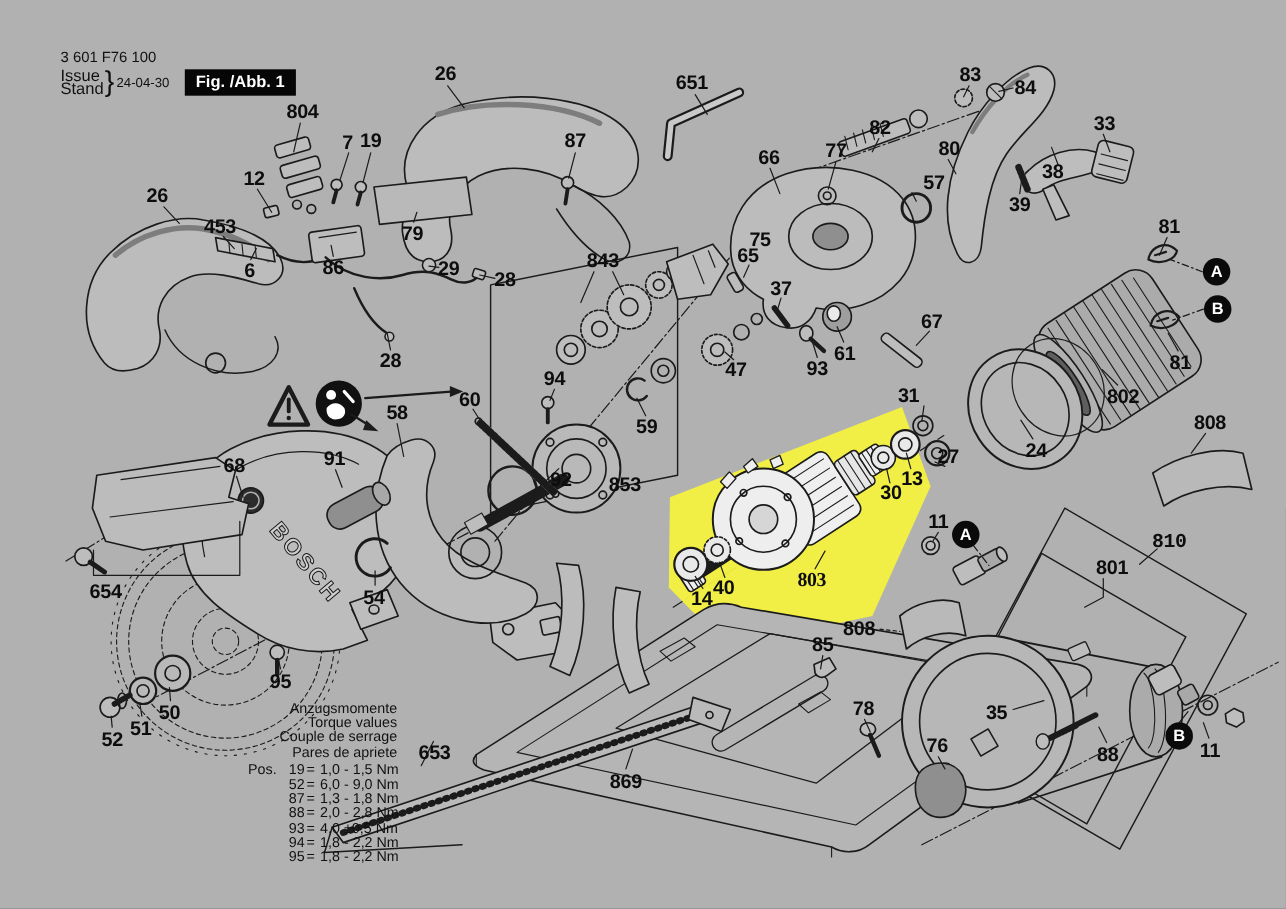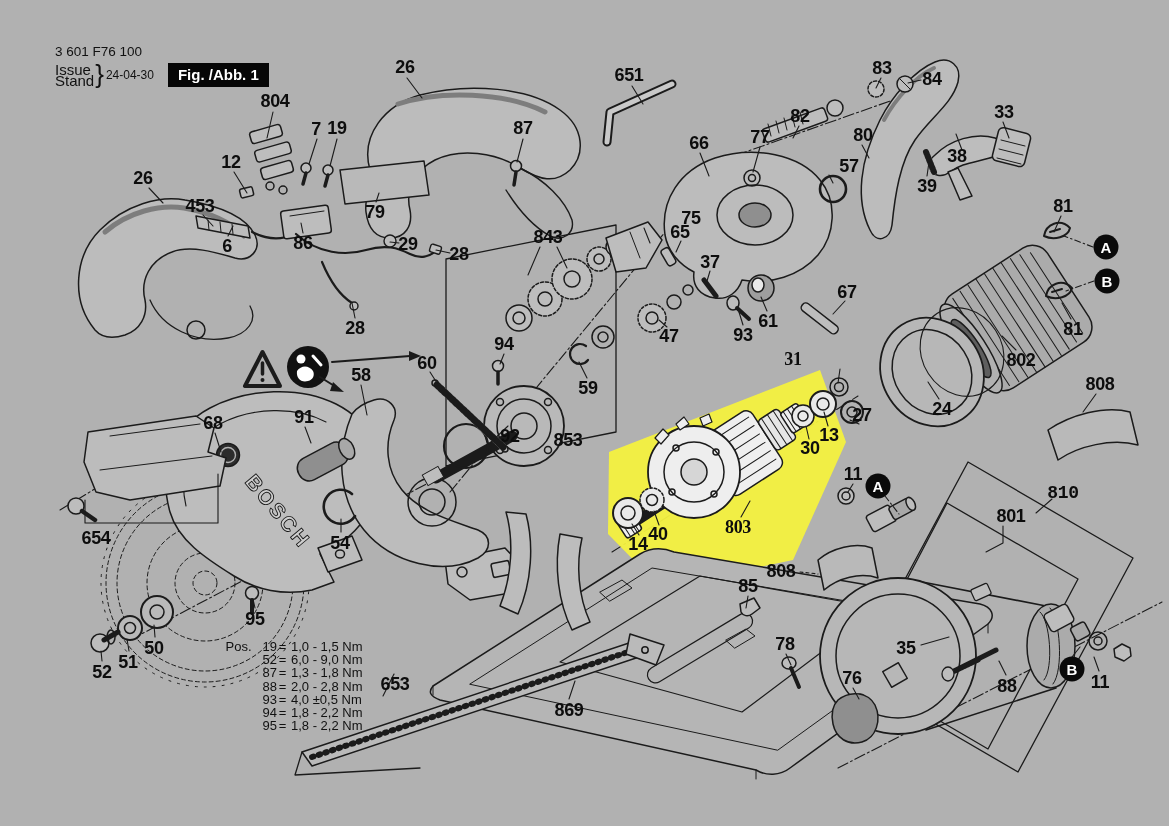--- a/index.html
+++ b/index.html
@@ -481,20 +481,26 @@
     <div class="issue-col">
       <span>Issue</span>
       <span>Stand</span>
     </div>
     <span class="brace">}</span>
     <span class="date">24-04-30</span>
     <span class="figbox">Fig. /Abb. 1</span>
   </div>
 
   <div class="torque">
+    <div class="titles">
+          <div>Anzugsmomente</div>
+          <div>Torque values</div>
+          <div>Couple de serrage</div>
+          <div>Pares de apriete</div>
+        </div>
     <div class="t-gap"></div>
     <div>
           <div class="trow">
             <span class="pos">Pos.</span>
             <span class="num">19</span>
             <span class="eq">=</span>
             <span class="val">1,0 - 1,5 Nm</span>
           </div>
           <div class="trow">
             <span class="pos"></span>
@@ -568,21 +574,21 @@
         <span class="p-label" style="left: 710px; top: 262px;">37</span>
         <span class="p-label" style="left: 504px; top: 344px;">94</span>
         <span class="p-label" style="left: 427px; top: 363px;">60</span>
         <span class="p-label" style="left: 361px; top: 375px;">58</span>
         <span class="p-label" style="left: 304px; top: 417px;">91</span>
         <span class="p-label" style="left: 213px; top: 423px;">68</span>
         <span class="p-label" style="left: 669px; top: 336px;">47</span>
         <span class="p-label" style="left: 743px; top: 335px;">93</span>
         <span class="p-label" style="left: 768px; top: 321px;">61</span>
         <span class="p-label" style="left: 847px; top: 292px;">67</span>
-        <span class="p-label" style="left: 793px; top: 359px; font-family: Liberation Serif, serif;">31</span>
+        <span class="p-label" style="left: 826px; top: 359px;">31</span>
         <span class="p-label" style="left: 862px; top: 415px;">27</span>
         <span class="p-label" style="left: 942px; top: 409px;">24</span>
         <span class="p-label" style="left: 1021px; top: 360px;">802</span>
         <span class="p-label" style="left: 1063px; top: 206px;">81</span>
         <span class="p-label" style="left: 1073px; top: 329px;">81</span>
         <span class="p-label" style="left: 1100px; top: 384px;">808</span>
         <span class="p-label" style="left: 510px; top: 436px;">92</span>
         <span class="p-label" style="left: 568px; top: 440px;">853</span>
         <span class="p-label" style="left: 588px; top: 388px;">59</span>
         <span class="p-label" style="left: 829px; top: 435px;">13</span>

